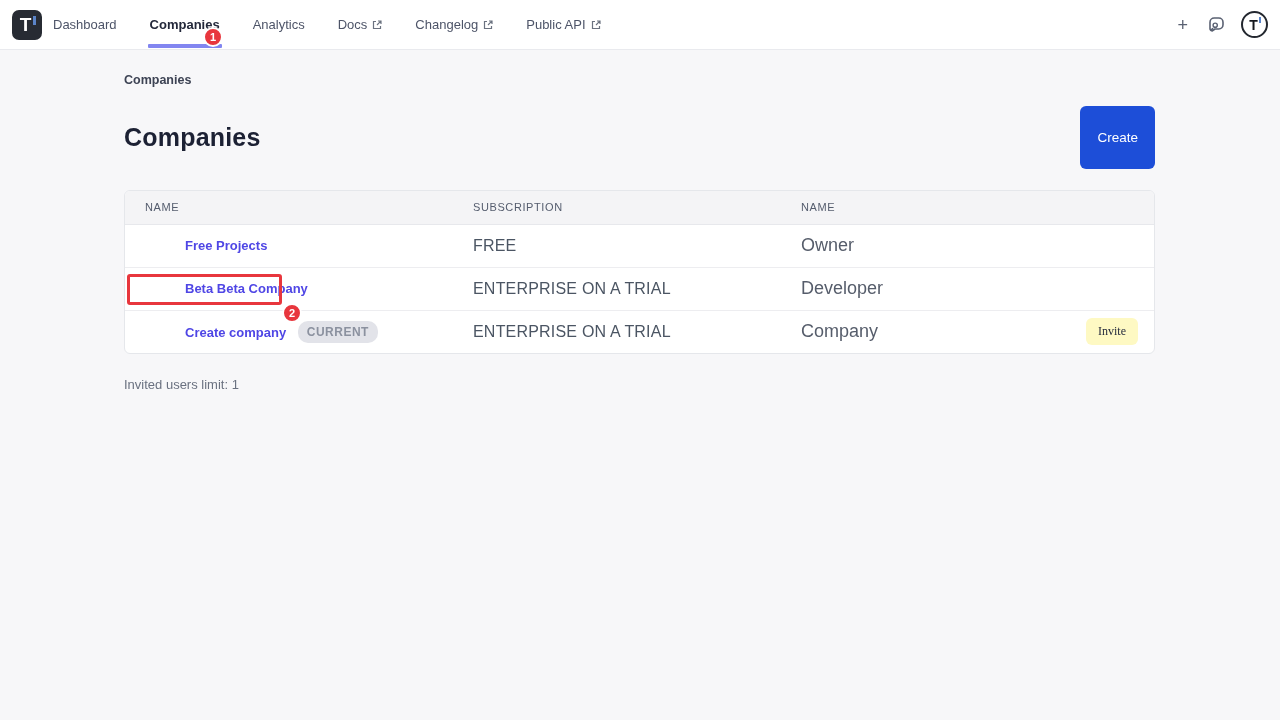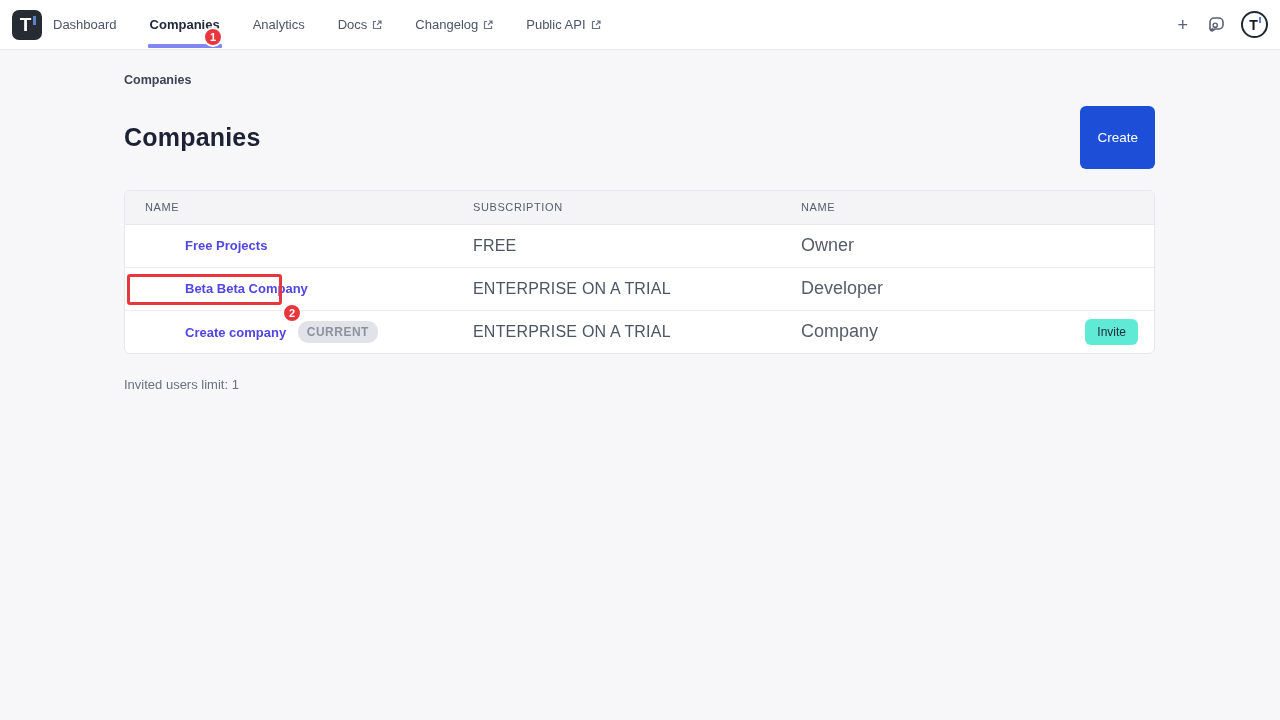--- a/index.html
+++ b/index.html
@@ -73,22 +73,22 @@
   tbody td { border-top:1px solid #ededf0; height:43px; font-size:13px; vertical-align:middle; }
   tbody tr:first-child td { border-top:1px solid #e7e8ec; }
   a.company-link { color:#4f46e5; font-weight:bold; font-size:13px; text-decoration:none; cursor:pointer;padding-left:40px; }
   .sub-cell { color:#4b5563; font-size:16px; letter-spacing:0.2px; }
   .role-cell { color:#565d6b; font-size:18px; }
   .current-badge {
     display:inline-block; background:#e2e3e9; color:#8b919f; font-size:12px; font-weight:bold;
     letter-spacing:0.5px; padding:4px 9px; border-radius:10px; margin-left:8px; vertical-align:1px;
   }
   .invite-btn {
-    background:#5eead4; color:#252b3d; border:none; border-radius:6px;
-    font-size:12px; font-family:Liberation Sans, sans-serif; padding:6px 12px; cursor:pointer;
+    background:#fef9c3; color:#252b3d; border:none; border-radius:6px;
+    font-size:12px; font-family:Liberation Serif, serif; padding:6px 12px; cursor:pointer;
   }
   .footer-note { margin-top:23px; font-size:13px; color:#6a7180; }
 
   
   .anno-badge {
     position:absolute; width:20px; height:20px; border-radius:50%;
     background:#e8363d; border:2px solid #ffffff; color:#ffffff;
     font-size:11px; font-weight:bold; display:flex; align-items:center; justify-content:center;
     z-index:30;
   }

